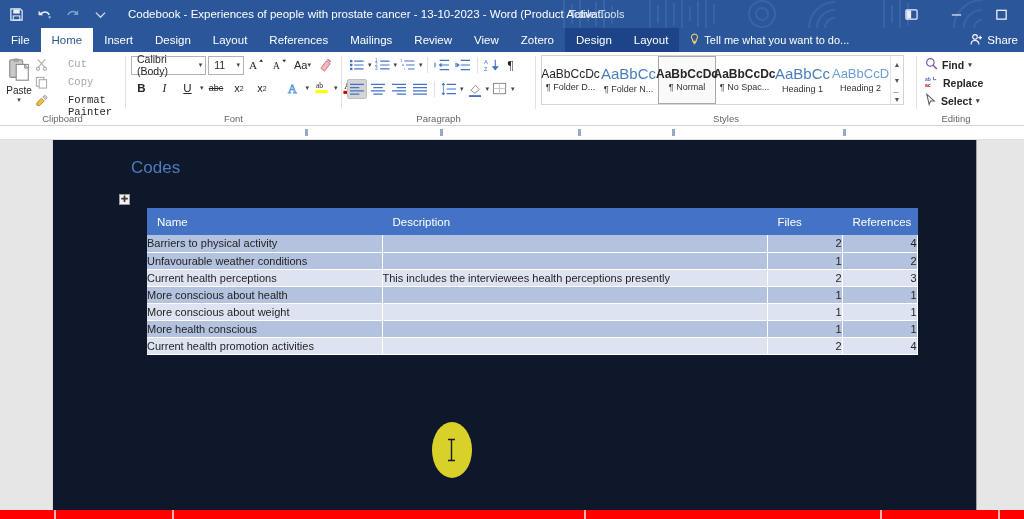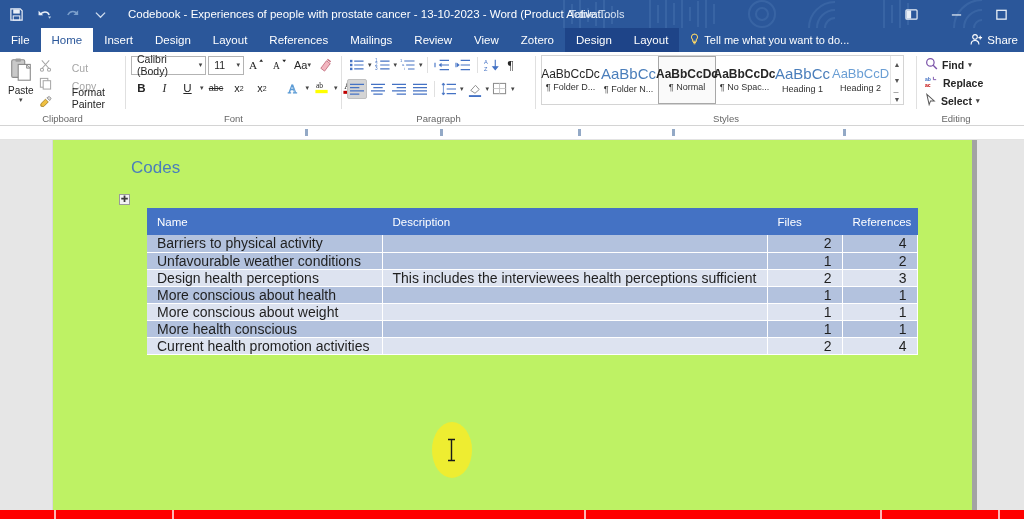--- a/index.html
+++ b/index.html
@@ -76,21 +76,21 @@
   .group-sep { width: 1px; background: #e0e0e0; margin: 4px 0 16px 0; }
 
   
   .grp-clipboard { width: 125px; }
   .paste-btn {
     width: 40px; display: flex; flex-direction: column; align-items: center;
     gap: 0; padding-top: 2px;
   }
   .paste-label { font-size: 10px; color: #262626; }
   .clip-list { display: flex; flex-direction: column; gap: 2px; padding-top: 3px; padding-left: 2px; }
-  .clip-item { display: flex; align-items: flex-end; gap: 20px; height: 16px; font-size: 10.5px; }
+  .clip-item { display: flex; align-items: flex-start; gap: 20px; height: 16px; font-size: 10.5px; font-family: Liberation Mono, monospace; }
   .clip-item.dis { color: #a6a6a6; }
 
   
   .grp-font { width: 215px; }
   .font-rows { display: flex; flex-direction: column; gap: 3px; width: 100%; }
   .font-row { display: flex; align-items: center; gap: 2px; }
   .font-name-box, .font-size-box {
     height: 19px; border: 1px solid #b3b3b3; background: #fff;
     display: flex; align-items: center; justify-content: space-between;
     padding: 0 3px 0 5px; font-size: 10.5px; color: #262626;
@@ -138,21 +138,21 @@
   .ruler {
     position: relative; height: 14px; background: #ffffff;
     border-bottom: 1px solid #e3e3e3;
   }
   .tabstop { position: absolute; top: 3px; width: 3px; height: 7px; background: #93a9c6; }
 
   
   .doc-area { position: relative; height: 375px; background: #e6e6e6; overflow: hidden; }
   .page {
     position: absolute; left: 52px; top: 0; width: 925px; height: 375px;
-    background: #bef264; border-left: 1px solid #d9d9d9; border-right: 5px solid #a3a3a3;
+    background: #0f172a; border-left: 1px solid #d9d9d9; border-right: 1px solid #a3a3a3;
   }
   .doc-heading {
     position: absolute; left: 78px; top: 18px;
     font-size: 17px; color: #4a7ebb; font-weight: normal;
     font-family: "Liberation Sans", sans-serif;
   }
   .table-handle {
     position: absolute; left: 66px; top: 54px; width: 11px; height: 11px;
     border: 1px solid #9a9a9a; background: #f2f2f2;
     display: flex; align-items: center; justify-content: center;
@@ -161,22 +161,22 @@
   .codetable {
     position: absolute; left: 94px; top: 68px; width: 770px;
     border-collapse: collapse; table-layout: fixed;
   }
   .codetable th {
     background: #4472c4; color: #ffffff; font-weight: normal;
     font-size: 11.5px; height: 27px; text-align: left; padding: 0 10px;
     border-right: 1px solid #4472c4;
   }
   .codetable td {
-    height: 17px; font-size: 14px; color: #1f1f1f;
-    padding: 0 10px; border-right: 1px solid #ffffff; border-bottom: 1px solid #ffffff;
+    height: 17px; font-size: 11px; color: #1f1f1f;
+    padding: 0 0; border-right: 1px solid #ffffff; border-bottom: 1px solid #ffffff;
   }
   .codetable tr.band-a td { background: #b3c2de; }
   .codetable tr.band-b td { background: #dde3f0; }
   .col-name { width: 235px; }
   .col-desc { width: 385px; }
   .col-files { width: 75px; }
   .col-refs { width: 75px; }
   .num { text-align: right; }
   .indent { padding-left: 33px; }
   .cursor-highlight {
@@ -668,22 +668,22 @@
           <td class="num">2</td>
           <td class="num">4</td>
         </tr>
         <tr class="band-a">
           <td class="indent">Unfavourable weather conditions</td>
           <td></td>
           <td class="num">1</td>
           <td class="num">2</td>
         </tr>
         <tr class="band-b">
-          <td>Design health perceptions</td>
-          <td>This includes the interviewees health perceptions sufficient</td>
+          <td>Current health perceptions</td>
+          <td>This includes the interviewees health perceptions presently</td>
           <td class="num">2</td>
           <td class="num">3</td>
         </tr>
         <tr class="band-a">
           <td class="indent">More conscious about health</td>
           <td></td>
           <td class="num">1</td>
           <td class="num">1</td>
         </tr>
         <tr class="band-b">

